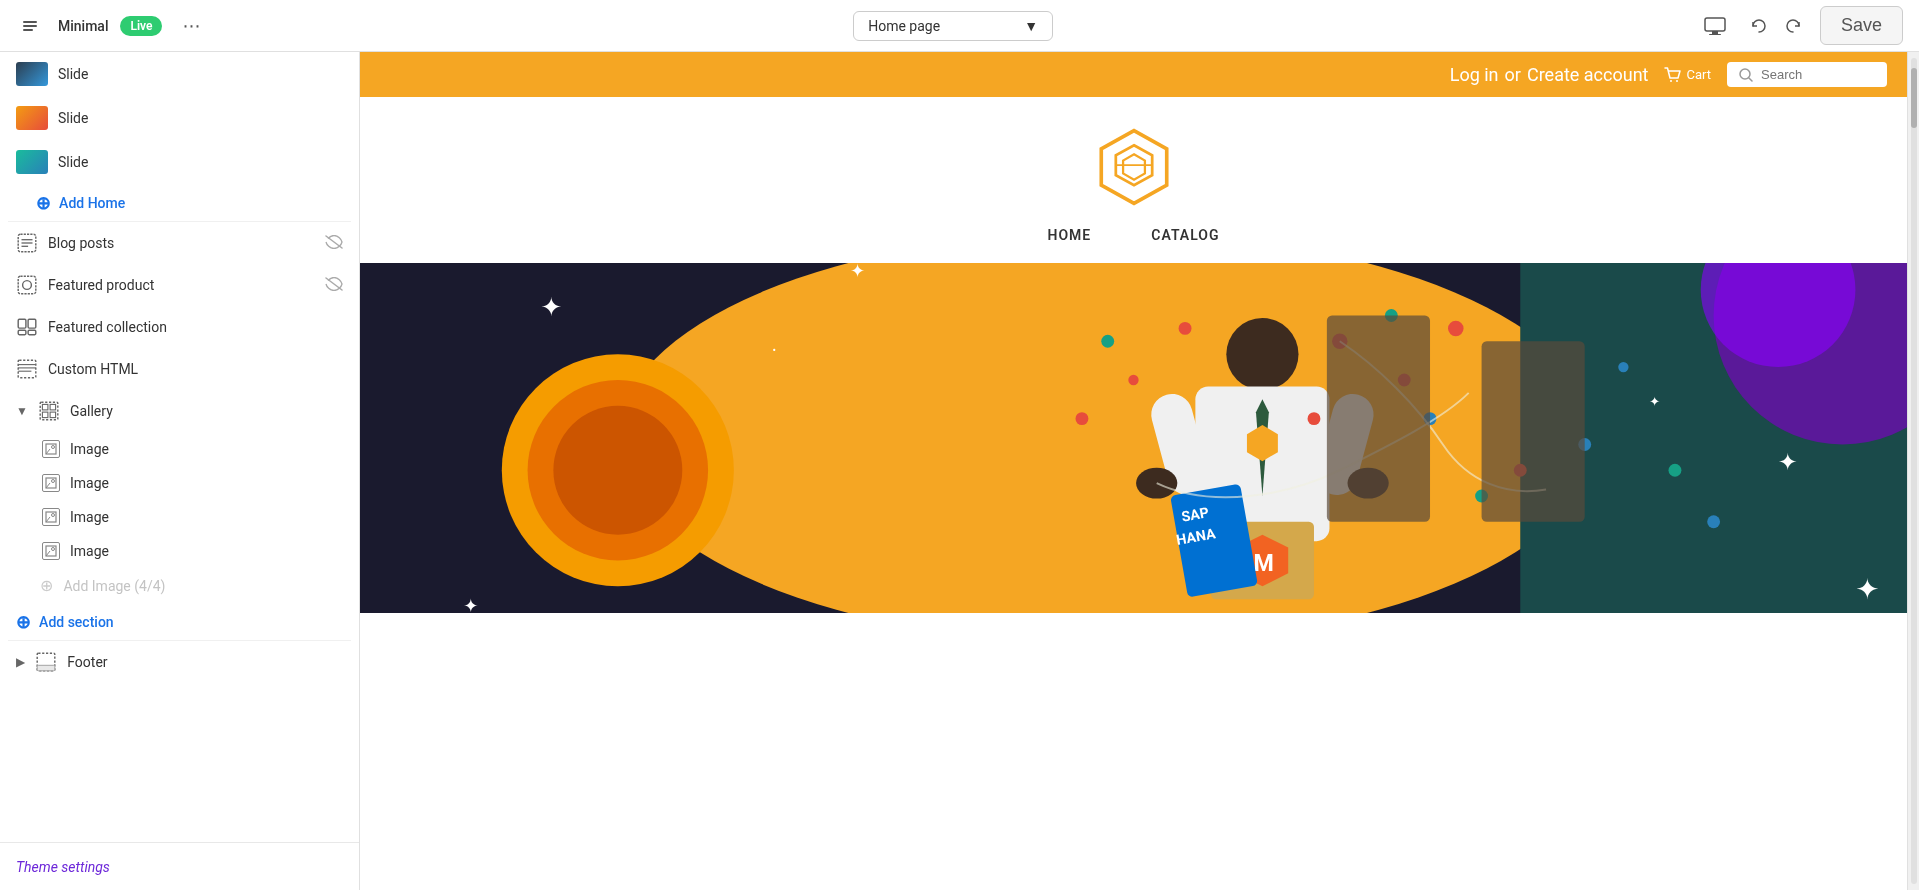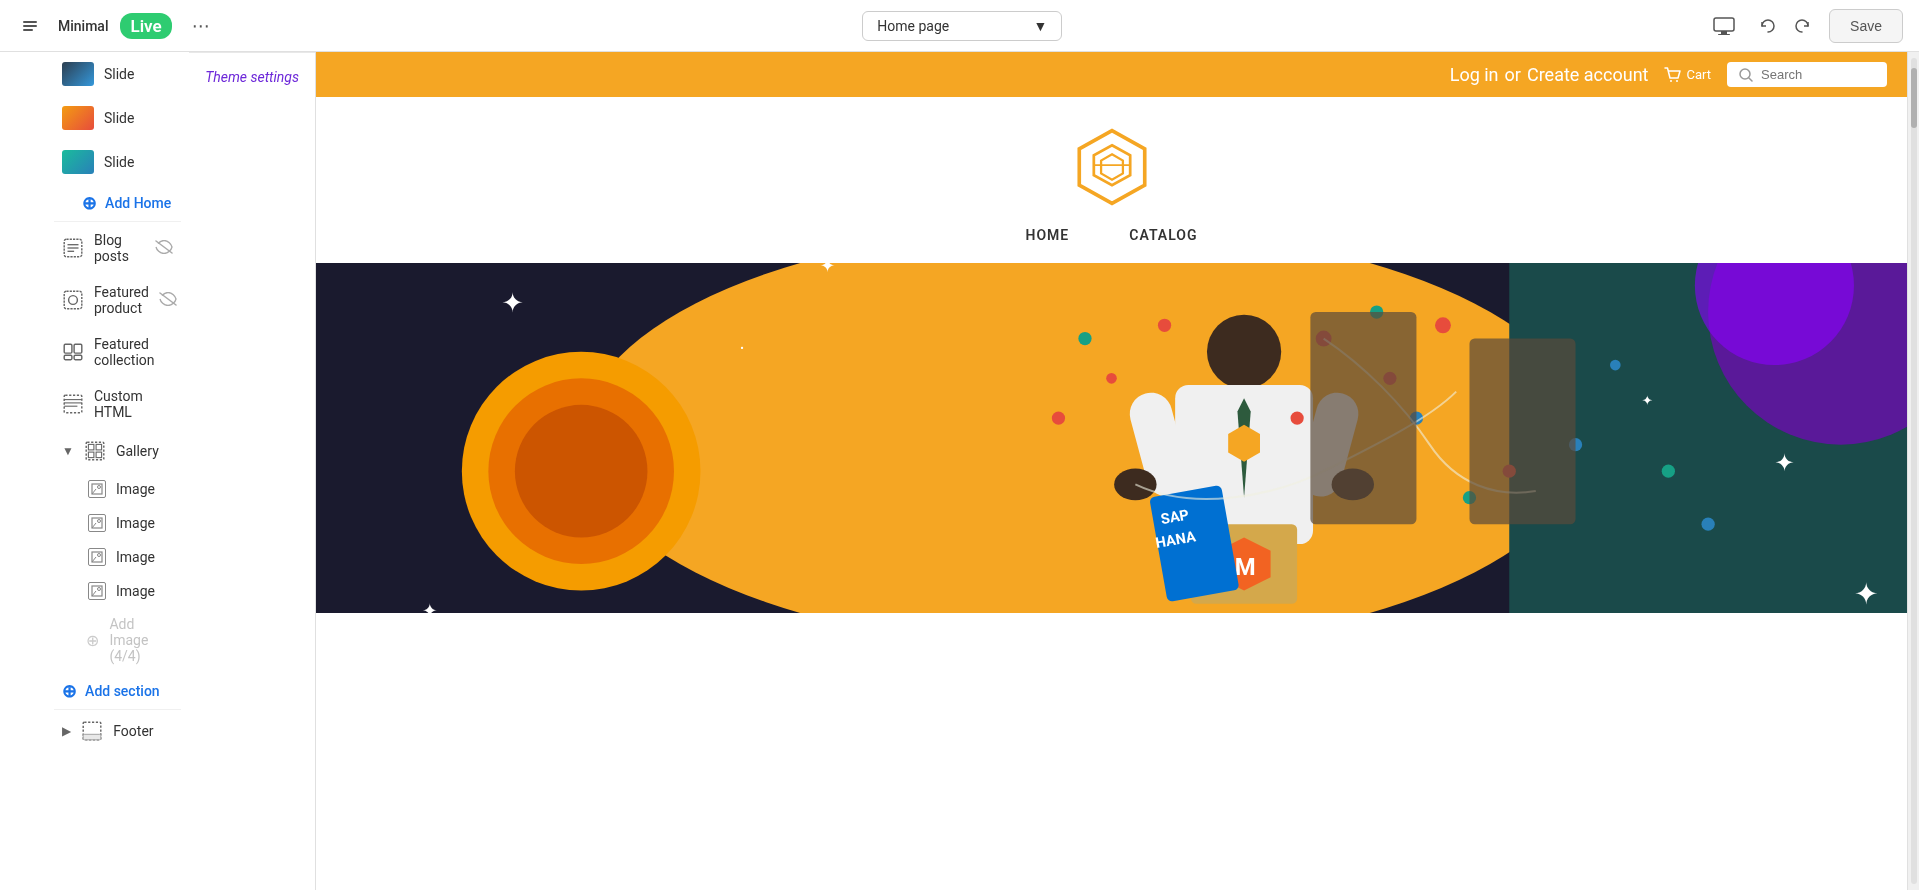--- a/index.html
+++ b/index.html
@@ -7,34 +7,34 @@
 
     
     .top-bar {
       display: flex; align-items: center; justify-content: space-between;
       background: #fff; border-bottom: 1px solid #e0e0e0;
       height: 52px; padding: 14px 16px; flex-shrink: 0;
     }
     .top-bar-left { display: flex; align-items: center; gap: 12px; }
     .back-btn { background: none; border: none; cursor: pointer; color: #444; font-size: 18px; padding: 6px; display: flex; align-items: center; }
     .theme-name { font-size: 14px; font-weight: 500; color: #333; }
-    .live-badge { background: #2ecc71; color: #fff; font-size: 17px; font-weight: 600; padding: 3px 10px; border-radius: 12px; }
+    .live-badge { background: #2ecc71; color: #fff; font-size: 12px; font-weight: 600; padding: 3px 10px; border-radius: 12px; }
     .more-btn { background: none; border: none; cursor: pointer; color: #555; font-size: 18px; padding: 4px 8px; }
     .top-bar-center { display: flex; align-items: center; }
     .page-selector { display: flex; align-items: center; border: 1px solid #ccc; border-radius: 6px; padding: 6px 14px; background: #fff; cursor: pointer; gap: 8px; font-size: 14px; color: #333; min-width: 200px; justify-content: space-between; }
     .top-bar-right { display: flex; align-items: center; gap: 12px; }
     .icon-btn { background: none; border: none; cursor: pointer; color: #555; font-size: 18px; padding: 6px; display: flex; align-items: center; }
     .undo-redo { display: flex; gap: 4px; }
-    .save-btn { background: #f5f5f5; border: 1px solid #ccc; border-radius: 6px; padding: 8px 20px; font-size: 14px; font-weight: 500; color: #555; cursor: pointer; }
+    .save-btn { background: #f5f5f5; border: 1px solid #ccc; border-radius: 6px; padding: 8px 20px; font-size: 18px; font-weight: 500; color: #555; cursor: pointer; }
 
     
     .main-layout { display: flex; flex: 1; overflow: hidden; }
 
     
-    .sidebar { width: 316px; background: #fff; border-right: 1px solid #e0e0e0; display: flex; overflow: hidden; flex-shrink: 0; padding-left: 46px; }
+    .sidebar { width: 360px; background: #fff; border-right: 1px solid #e0e0e0; display: flex; flex-direction: column; overflow: hidden; flex-shrink: 0; }
     .sidebar-content { flex: 1; overflow-y: auto; padding: 0; }
     .sidebar-content::-webkit-scrollbar { width: 6px; }
     .sidebar-content::-webkit-scrollbar-thumb { background: #ccc; border-radius: 3px; }
 
     .sidebar-item { display: flex; align-items: center; padding: 10px 16px; cursor: pointer; gap: 10px; border-bottom: none; }
     .sidebar-item-label { flex: 1; font-size: 14px; color: #333; }
     .sidebar-icon { width: 22px; height: 22px; flex-shrink: 0; display: flex; align-items: center; justify-content: center; }
     .sidebar-icon img, .sidebar-icon svg { width: 100%; height: 100%; }
     .hide-icon { color: #aaa; cursor: pointer; font-size: 16px; }
 

